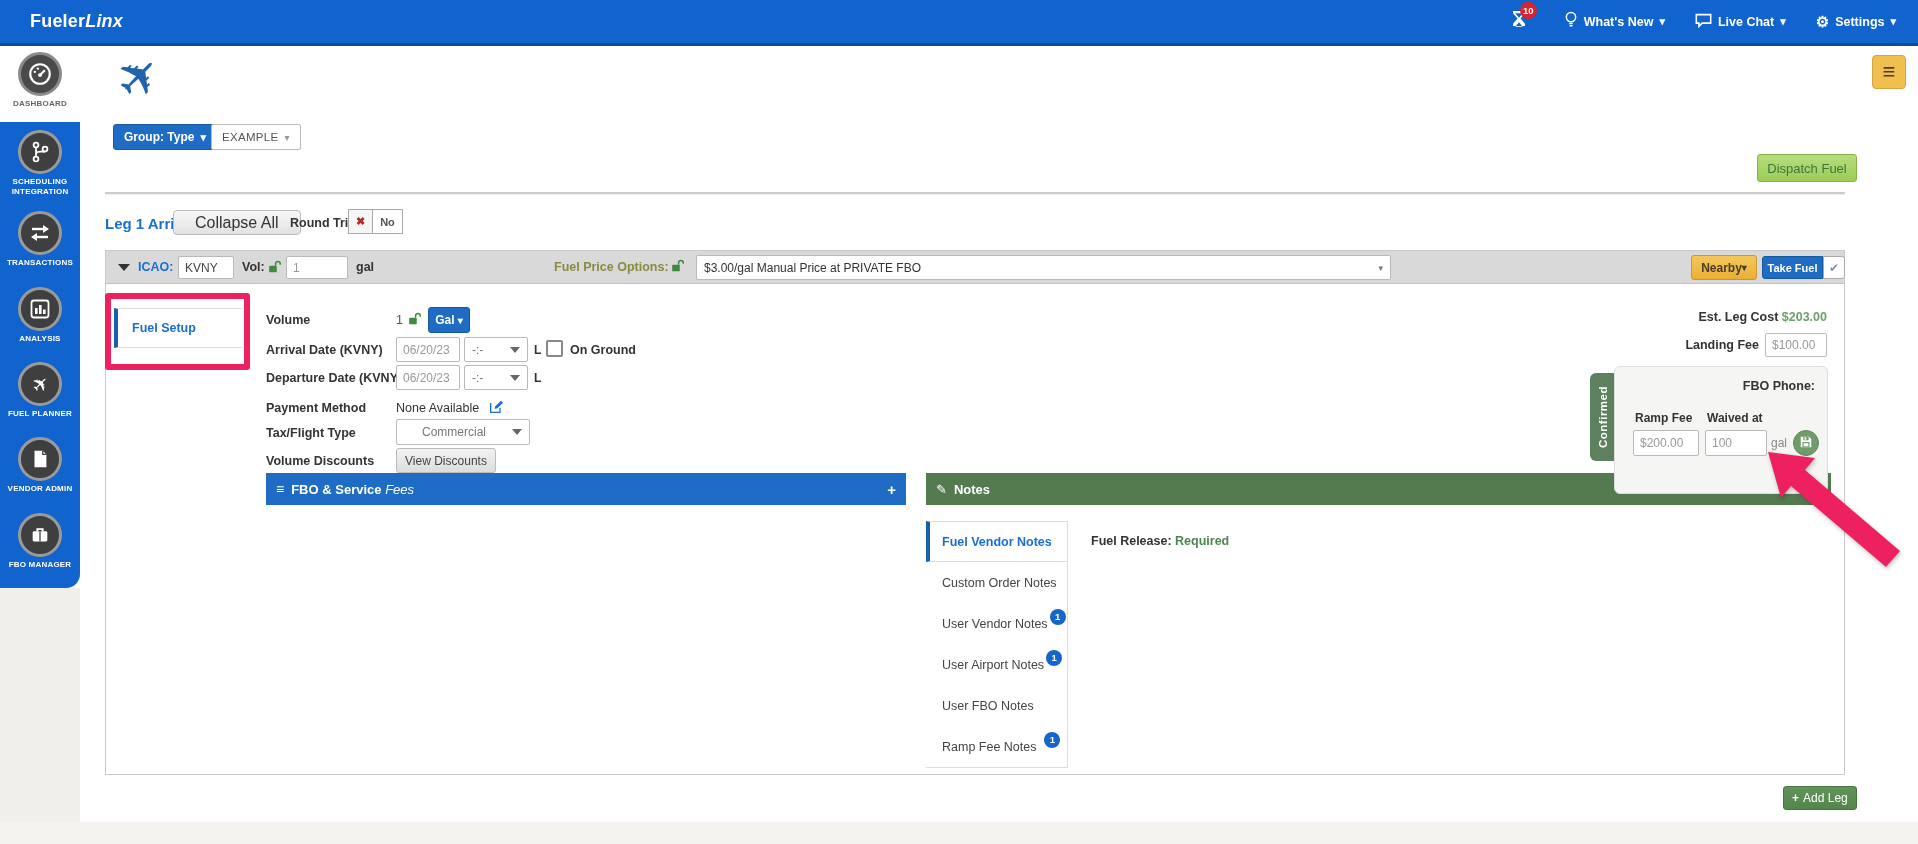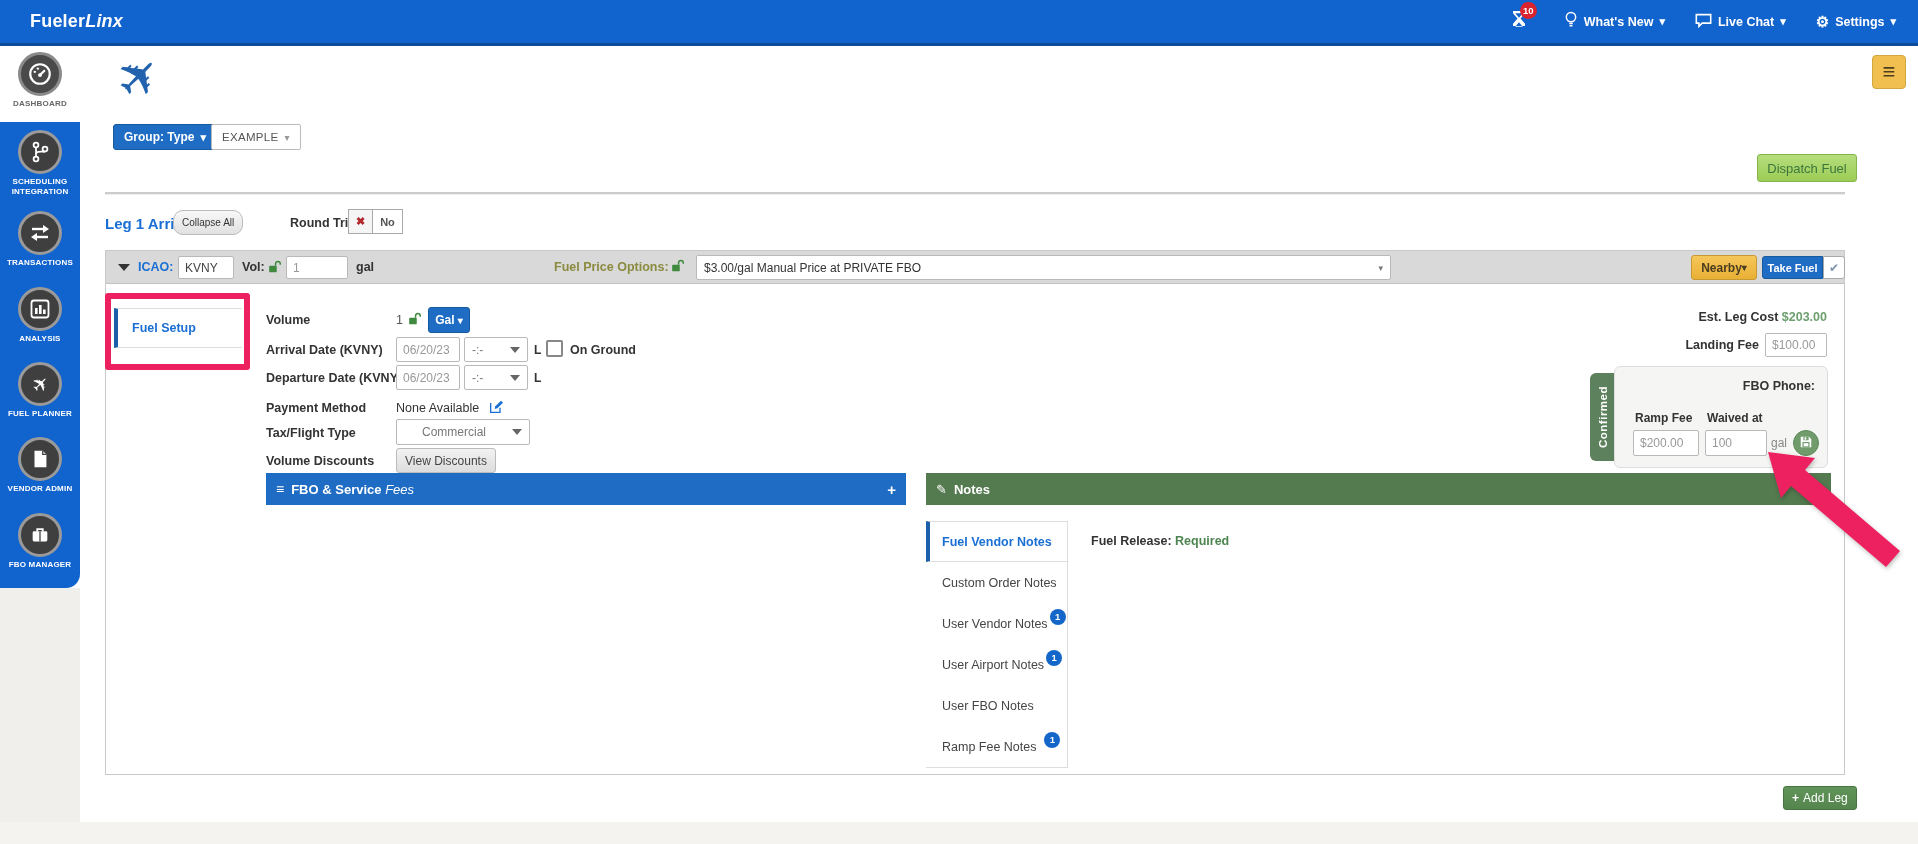--- a/index.html
+++ b/index.html
@@ -35,21 +35,21 @@
   
   #plane-big { left:104px; top:46px; width:70px; height:62px; font-size:52px; color:#2363ae; transform:rotate(-45deg); line-height:62px; text-align:center; }
   #btn-group-type { left:113px; top:124px; height:26px; padding:0 10px; background:#1f6cc5; color:#fff; font-weight:bold; font-size:12px; border:1px solid #175a9e; border-radius:3px; cursor:pointer; display:flex; align-items:center; gap:6px; }
   #btn-example { left:211px; top:124px; height:26px; padding:0 10px; background:#fff; color:#555; font-size:11.5px; border:1px solid #bbb; border-radius:2px; cursor:pointer; display:flex; align-items:center; gap:6px; letter-spacing:.3px; }
   #btn-hamburger { left:1872px; top:55px; width:34px; height:34px; background:#f0bf50; border:1px solid #d3a73d; border-radius:4px; cursor:pointer; color:#4a3d20; font-size:22px; font-weight:bold; line-height:30px; text-align:center; }
   #btn-dispatch { left:1757px; top:154px; width:100px; height:28px; background:linear-gradient(#b6dd7c,#9ccd56); border:1px solid #85b54a; border-radius:3px; color:#3c763d; font-size:13px; cursor:pointer; }
   #divider { left:105px; top:192px; width:1740px; height:2px; background:#ccc; box-shadow:0 1px 0 #eee; }
 
   
   #leg-title { left:105px; top:215px; color:#1a6fd4; font-size:15px; font-weight:bold; }
-  #btn-collapse { left:173px; top:210px; height:25px; padding:0 8px; background:linear-gradient(#f8f8f8,#e1e1e1); border:1px solid #bbb; border-radius:10px; color:#333; font-size:10px; cursor:pointer; }
+  #btn-collapse { left:173px; top:210px; height:25px; padding:0 21px; background:linear-gradient(#f8f8f8,#e1e1e1); border:1px solid #bbb; border-radius:4px; color:#333; font-size:16px; cursor:pointer; }
   #round-trip-label { left:290px; top:216px; font-weight:bold; font-size:12.5px; }
   #rt-toggle { left:348px; top:209px; height:25px; display:flex; }
   #rt-x { width:25px; height:25px; background:#f5f5f5; border:1px solid #aaa; color:#b3282d; font-size:11px; font-weight:bold; display:flex; align-items:center; justify-content:center; cursor:pointer; }
   #rt-no { width:30px; height:25px; background:#fff; border:1px solid #aaa; border-left:none; color:#555; font-size:11px; font-weight:bold; display:flex; align-items:center; justify-content:center; cursor:pointer; }
 
   
   #leg-panel { left:105px; top:250px; width:1740px; height:525px; border:1px solid #c9c9c9; background:#fff; }
   #leg-bar { position:absolute; left:0; top:0; width:100%; height:33px; background:#d9d9d9; border-bottom:1px solid #c2c2c2; }
   .tri-down { width:0; height:0; border-left:6px solid transparent; border-right:6px solid transparent; border-top:7px solid #333; }
   .inpt { background:#fff; border:1px solid #b9b9b9; border-radius:2px; font-family:inherit; font-size:12px; color:#555; padding:0 6px; }
@@ -74,21 +74,21 @@
   #notes-tabs { left:820px; top:270px; width:142px; border-right:1px solid #ddd; border-bottom:1px solid #ddd; background:#fff; }
   .ntab { height:41px; display:flex; align-items:center; padding-left:16px; font-size:12.5px; color:#444; cursor:pointer; position:relative; }
   .ntab.active { color:#1a6fd4; font-weight:bold; border-top:1px solid #ddd; border-bottom:1px solid #ddd; border-left:4px solid #1b5faa; padding-left:12px; }
   .nbadge { display:inline-flex; align-items:center; justify-content:center; width:16px; height:16px; border-radius:50%; background:#1467c8; color:#fff; font-size:9.5px; font-weight:bold; margin-left:2px; position:relative; top:-7px; }
 
   #fuel-release { left:985px; top:283px; font-size:12.5px; }
   #notes-empty { left:962px; top:298px; width:763px; text-align:center; font-size:13.5px; color:#333; }
 
   #est-row { right:17px; top:59px; position:absolute; font-size:12.5px; }
   #landing-row { right:17px; top:82px; position:absolute; display:flex; align-items:center; gap:6px; }
-  #fbo-card { left:1508px; top:115px; width:214px; height:102px; background:#f5f5f3; border:1px solid #ddd; border-radius:6px; z-index:5; }
+  #fbo-card { left:1508px; top:115px; width:214px; height:128px; background:#f5f5f3; border:1px solid #ddd; border-radius:6px; z-index:5; }
   #confirmed-tab { left:1484px; top:122px; width:25px; height:88px; background:#5d805d; border-radius:6px 0 0 6px; color:#fff; display:flex; align-items:center; justify-content:center; z-index:4; cursor:pointer; }
   #confirmed-tab span { writing-mode:vertical-rl; transform:rotate(180deg); font-weight:bold; font-size:11.5px; letter-spacing:.5px; }
   #save-circle { position:absolute; left:178px; top:63px; width:26px; height:26px; border-radius:50%; background:#6f9c6a; border:1px solid #5d8a59; display:flex; align-items:center; justify-content:center; cursor:pointer; }
 
   #btn-addleg { left:1783px; top:786px; height:24px; padding:0 8px; background:linear-gradient(#619459,#54854d); border:1px solid #47753f; border-radius:3px; color:#fff; font-size:12px; cursor:pointer; display:flex; align-items:center; gap:4px; }
   #pink-arrow { left:1758px; top:444px; width:150px; height:125px; z-index:40; pointer-events:none; filter:drop-shadow(1px 2px 2px rgba(0,0,0,.25)); }
   #bottom-strip { left:0; top:822px; width:1918px; height:22px; background:#f4f3f0; }
 
   .cb { width:17px; height:17px; background:#fff; border:2px solid #888; border-radius:2px; cursor:pointer; }
   .money { color:#6da06e; font-weight:bold; }

